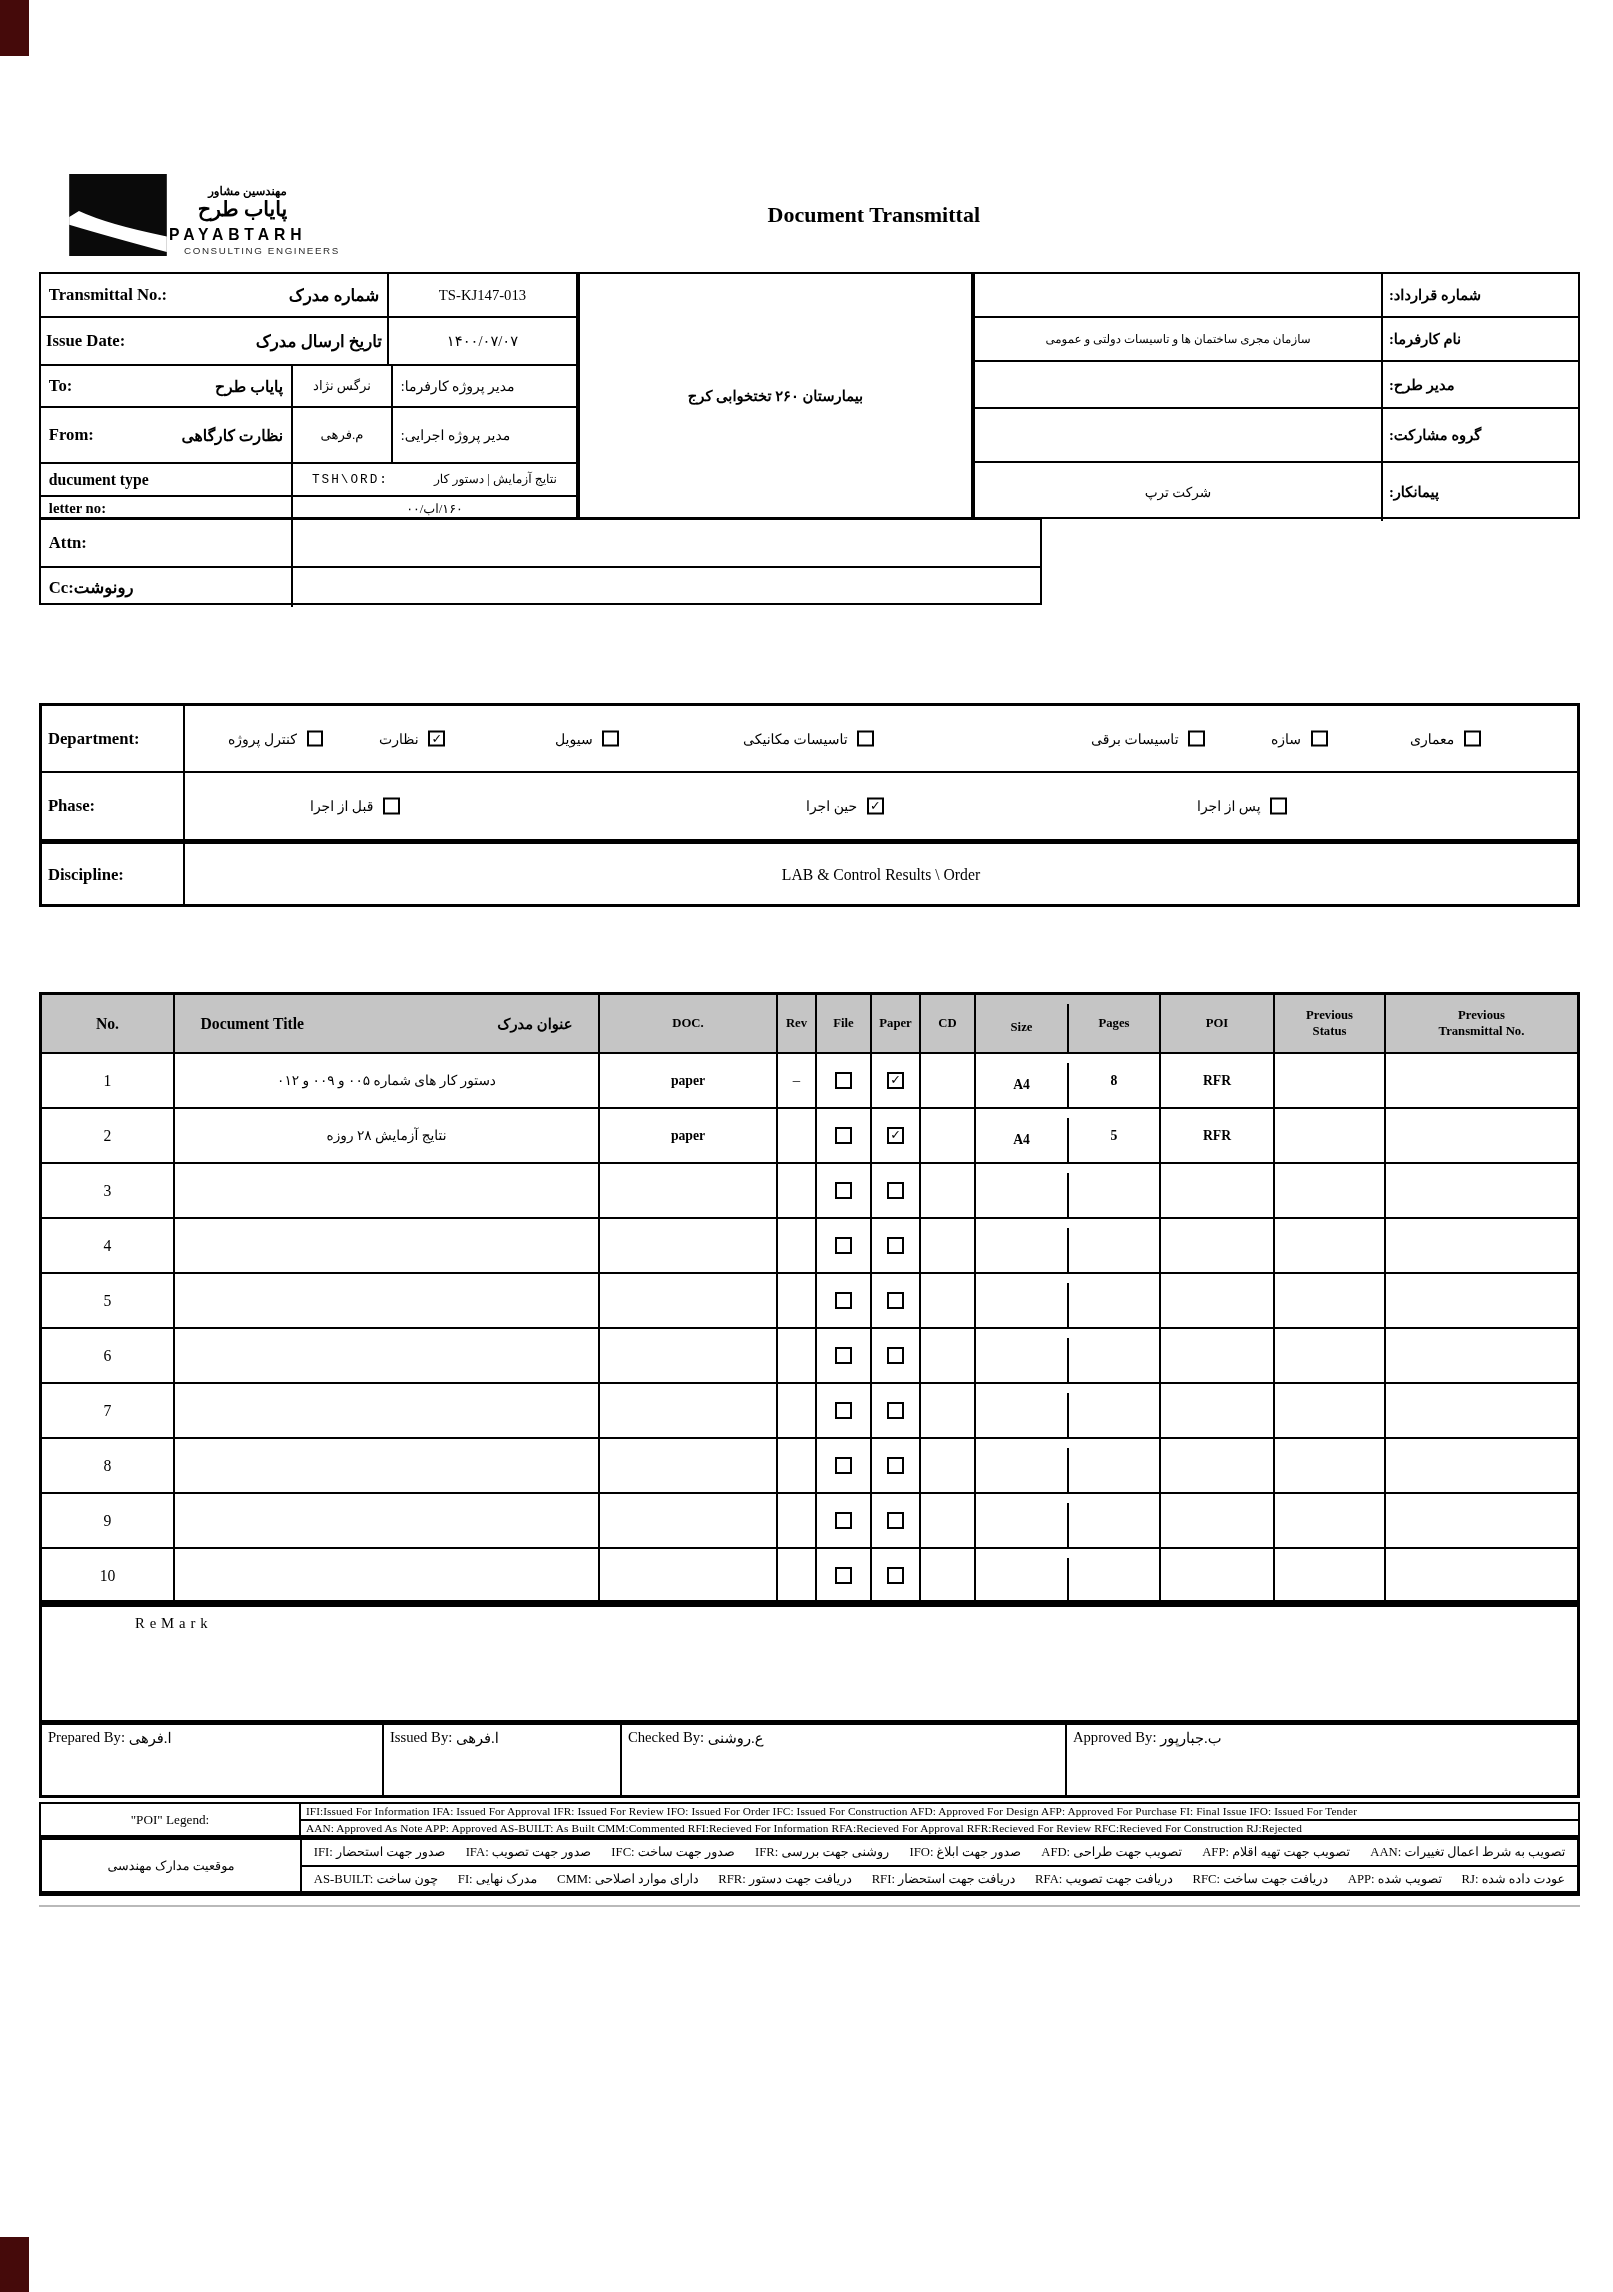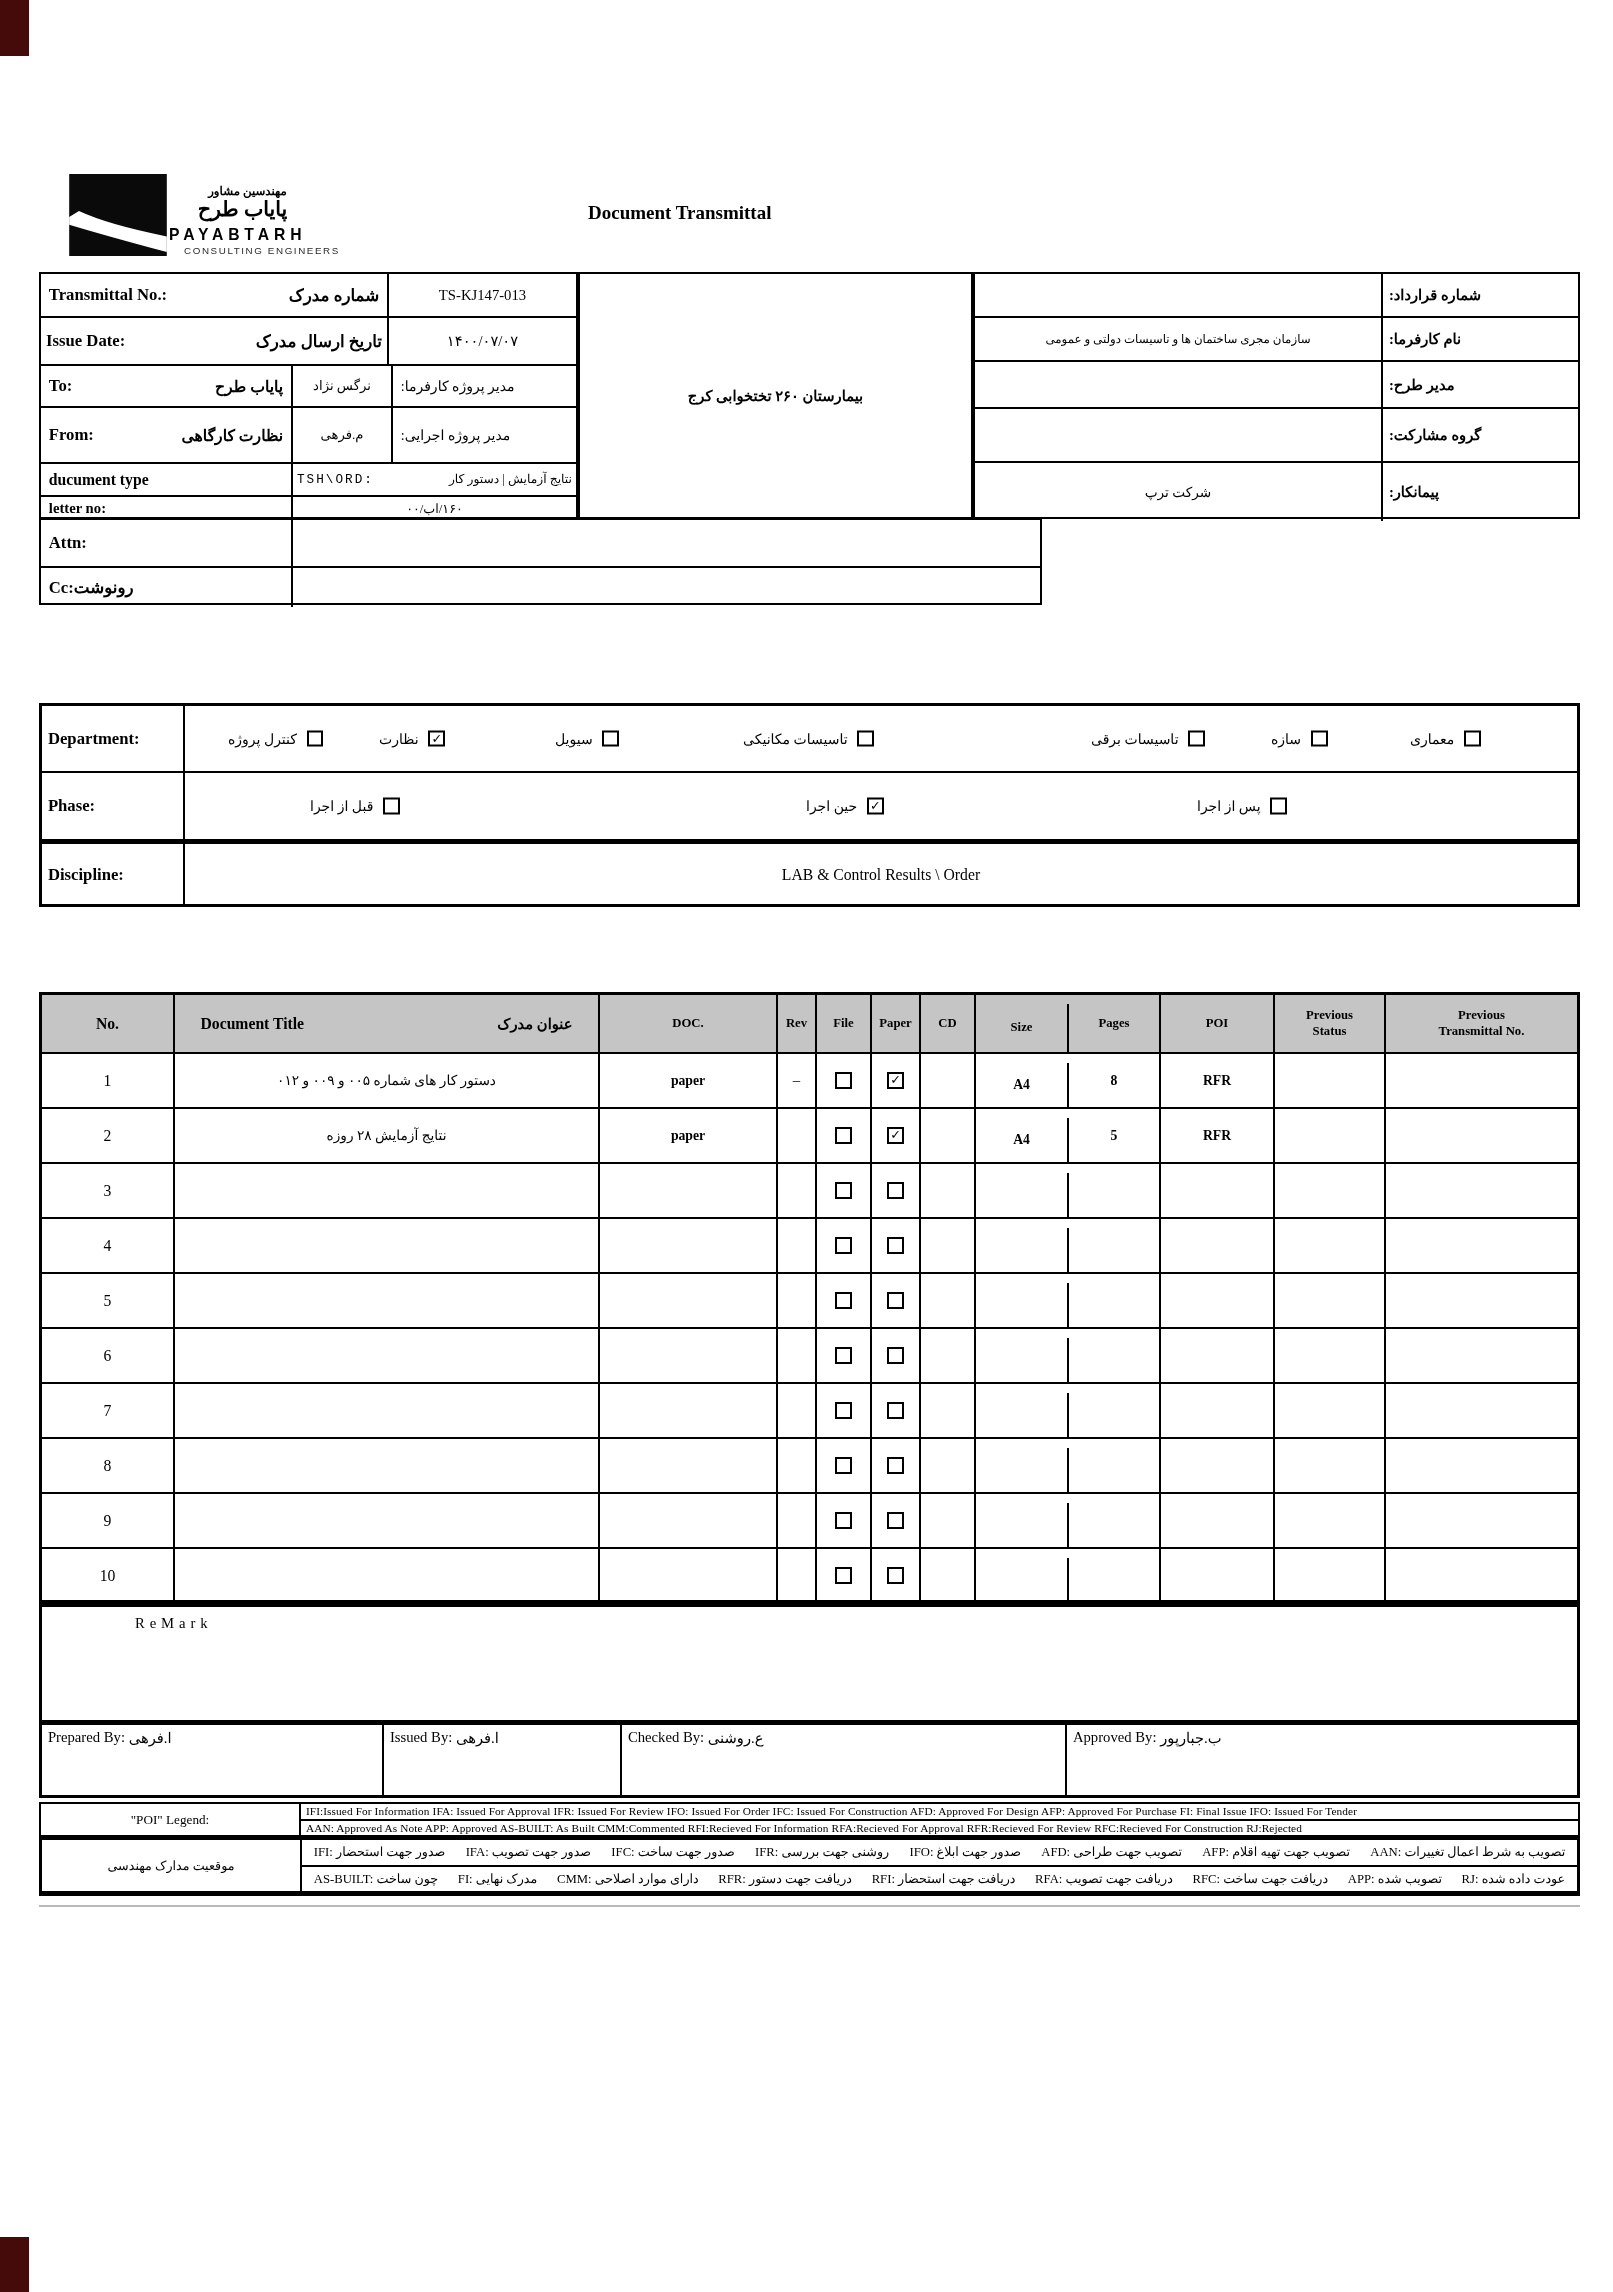--- a/index.html
+++ b/index.html
@@ -5,21 +5,21 @@
   html,body{margin:0;padding:0;background:#fff;}
   body{font-family:"Liberation Serif","DejaVu Serif",serif;color:#000;}
   .page{position:relative;width:1613px;height:2293px;background:#ffffff;overflow:hidden;}
   .abs{position:absolute;box-sizing:border-box;}
   .corner{background:#450a0a;}
   
   .logo-fa-small{font-size:11.8px;font-weight:bold;direction:rtl;}
   .logo-fa-big{font-size:20.6px;font-weight:bold;direction:rtl;}
   .logo-en{font-size:15.7px;font-weight:bold;letter-spacing:4.9px;font-family:"Liberation Sans","DejaVu Sans",sans-serif;}
   .logo-sub{font-size:9.8px;letter-spacing:1.6px;color:#2b2b2b;font-family:"Liberation Sans","DejaVu Sans",sans-serif;}
-  .doc-title{font-size:19px;font-weight:bold;text-align:left;}
+  .doc-title{font-size:22px;font-weight:bold;text-align:right;}
   
   .tbl{border:2.9px solid #000;box-sizing:border-box;background:#fff;}
   .row{display:flex;box-sizing:border-box;border-bottom:2.9px solid #000;align-items:stretch;}
   .row:last-child{border-bottom:none;}
   .cell{box-sizing:border-box;display:flex;align-items:center;overflow:hidden;}
   .bl{border-left:2.9px solid #000;}
   .br{border-right:2.9px solid #000;}
   .lab-en{font-weight:bold;font-size:16.7px;}
   .val{font-size:14.7px;}
   .fa{direction:rtl;}
@@ -97,21 +97,21 @@
         <span class="lab-en">From:</span>
         <span class="lab-en fa" style="font-size:15.7px;">نظارت کارگاهی</span>
       </div>
       <div class="cell bl fa" style="width:100px;justify-content:center;font-size:13.2px;">م.فرهی</div>
       <div class="cell bl fa" style="flex:1;justify-content:flex-end;padding:0 7.8px;font-size:14px;">مدیر پروژه اجرایی:</div>
     </div>
     <div class="row" style="height:33px;">
       <div class="cell" style="width:250px;padding:0 7.8px;">
         <span class="lab-en" style="font-size:15.7px;">ducument type</span>
       </div>
-      <div class="cell bl" style="flex:1;padding:0 4px;justify-content:space-between;">
+      <div class="cell bl" style="flex:1;padding:0 19px;justify-content:space-between;">
         <span style="font-size:12.7px;letter-spacing:2px;font-family:'Liberation Mono','DejaVu Sans Mono',monospace;">TSH\ORD:</span>
         <span class="small-fa">نتایج آزمایش | دستور کار</span>
       </div>
     </div>
     <div class="row" style="height:23.5px;">
       <div class="cell" style="width:250px;padding:0 7.8px;">
         <span class="lab-en" style="font-size:14.7px;">letter no:</span>
       </div>
       <div class="cell bl" style="flex:1;justify-content:center;">
         <span dir="rtl" style="font-size:12.7px;">۱۶۰/اب/۰۰</span>

